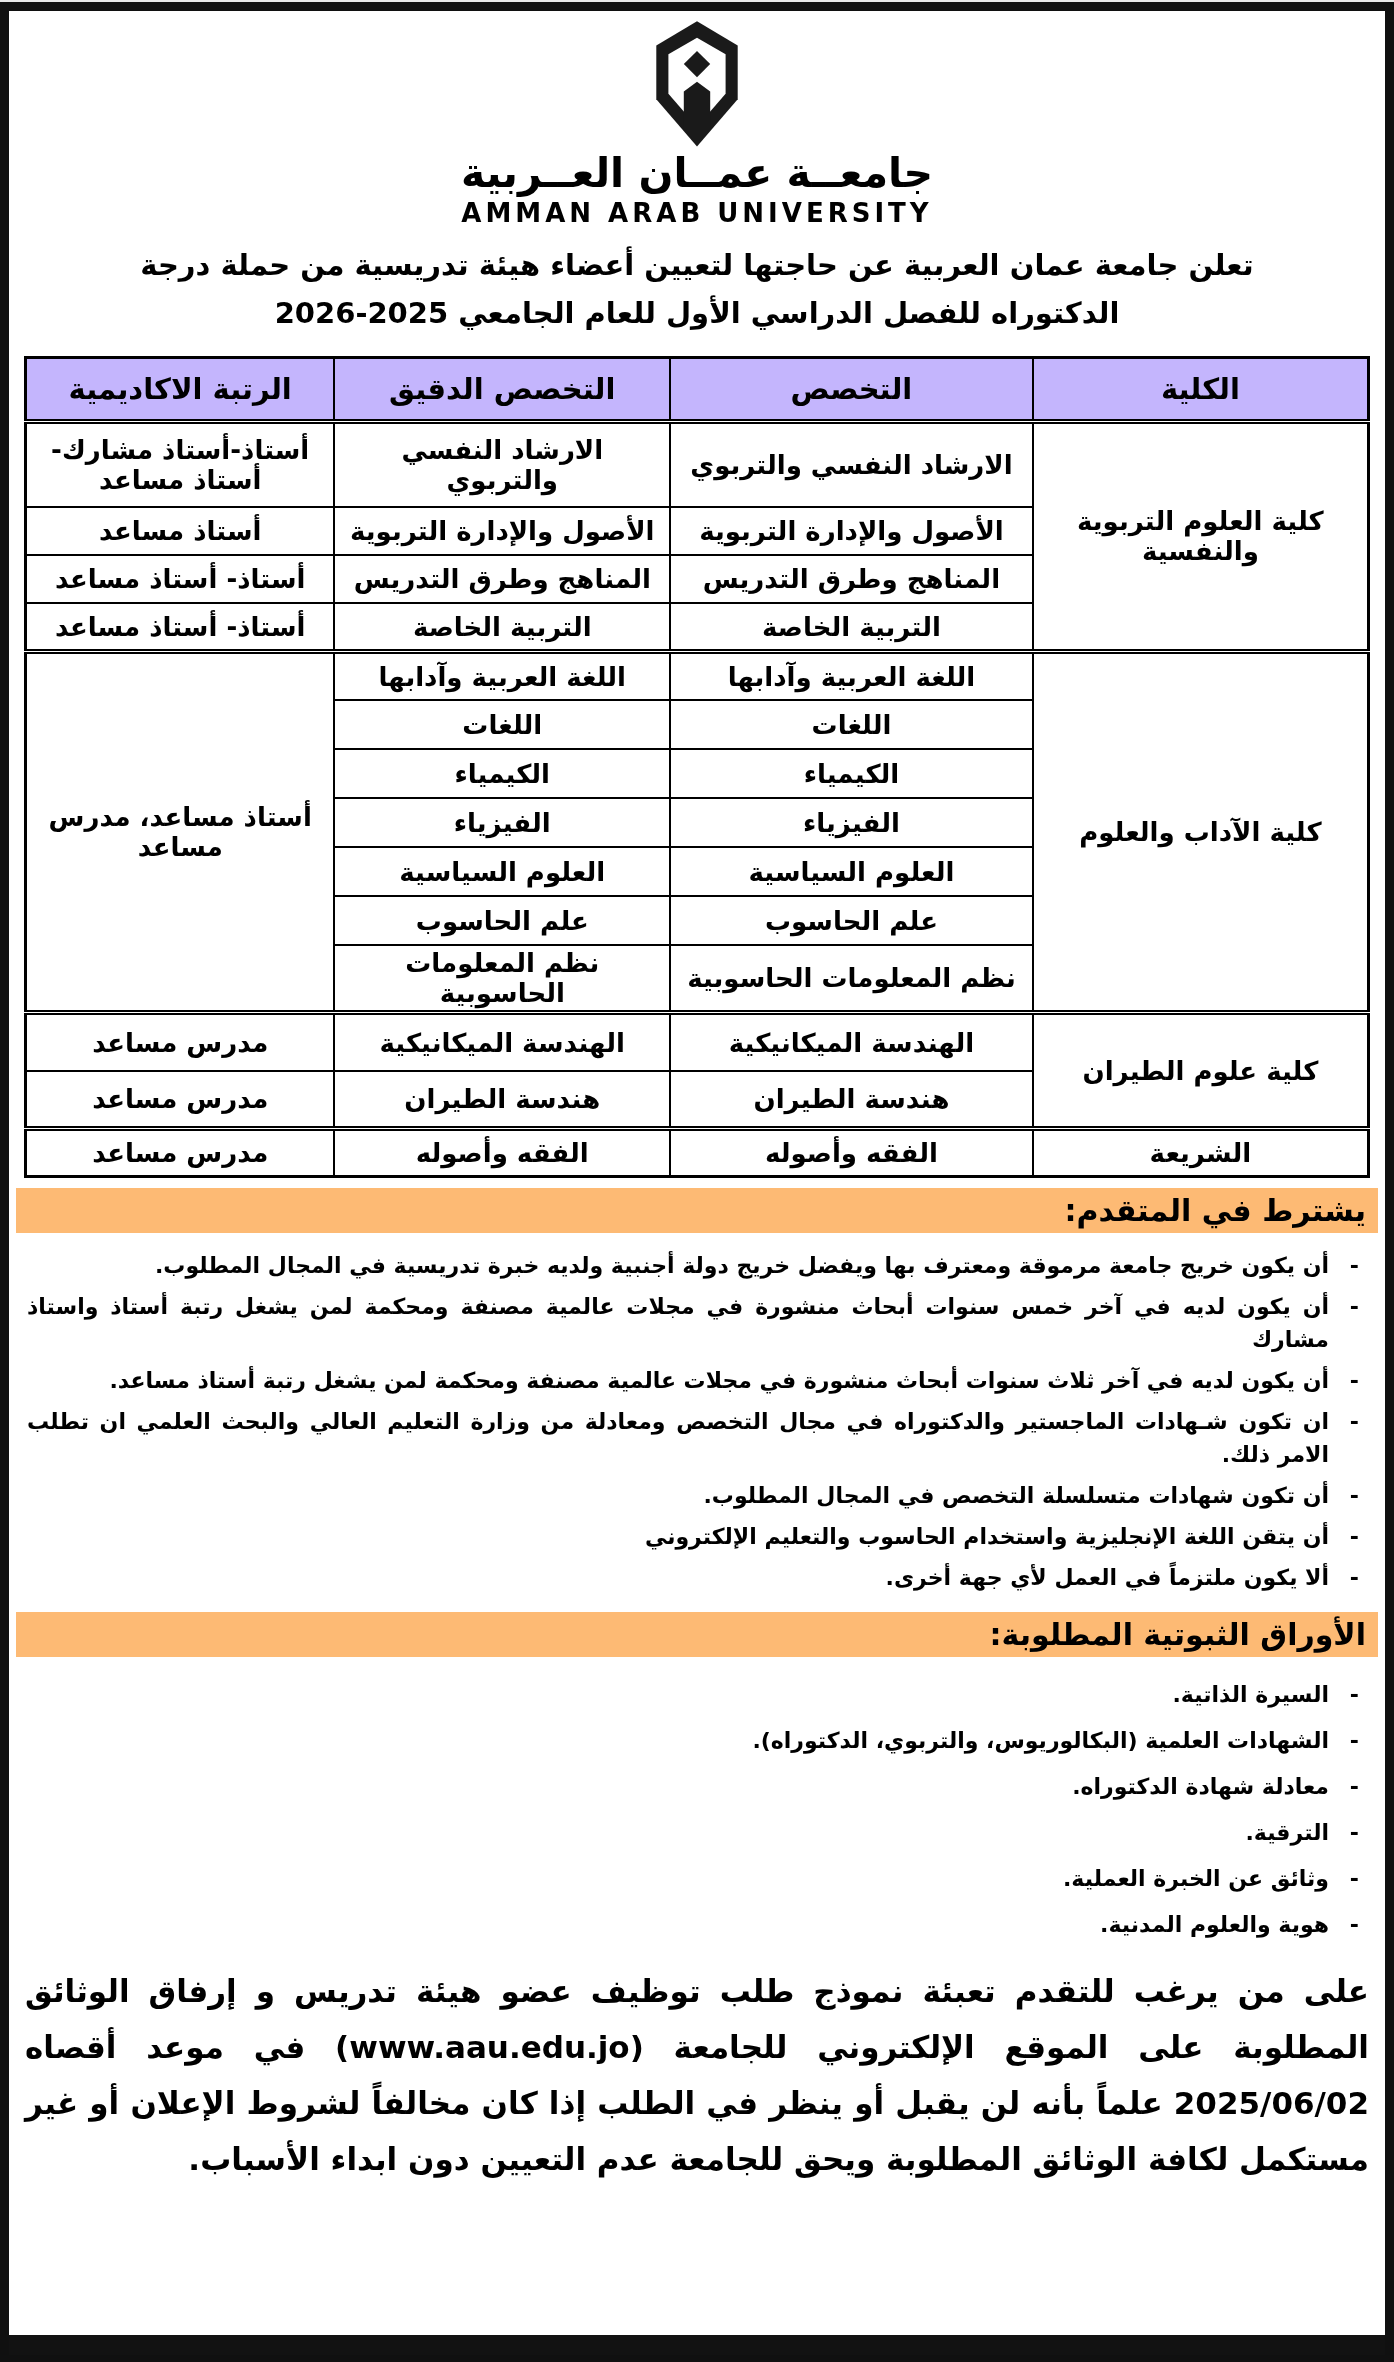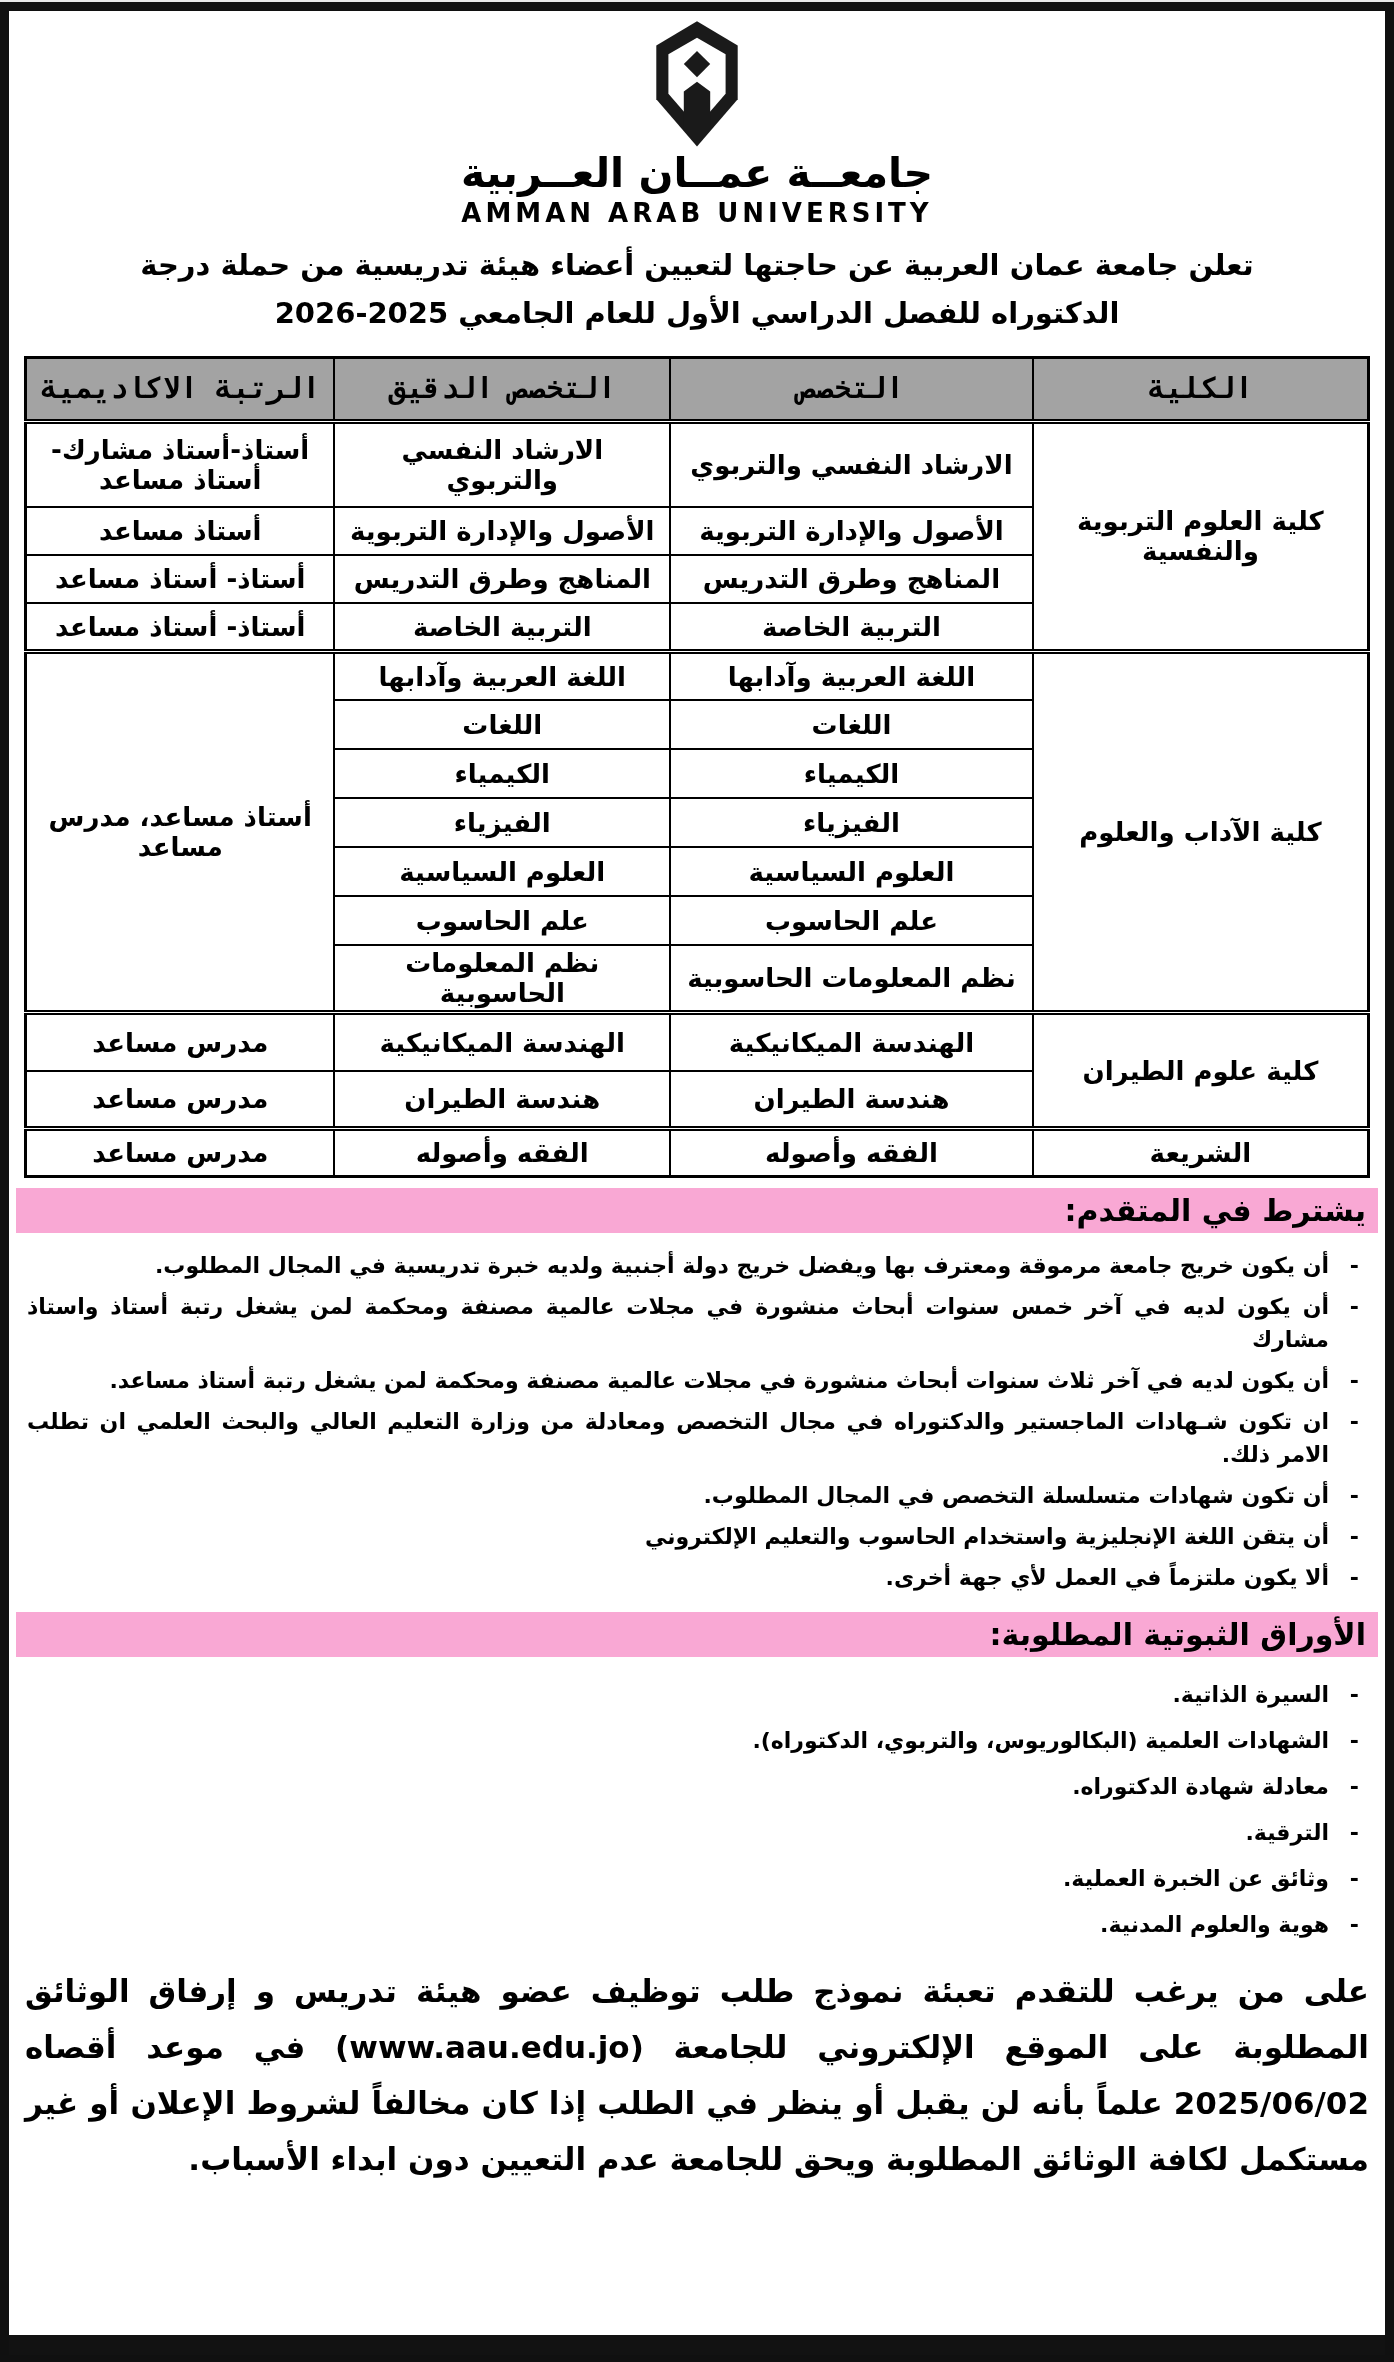--- a/index.html
+++ b/index.html
@@ -20,27 +20,27 @@
     font-size:29px;font-weight:bold;line-height:1.65;
   }
   
   table.vac{
     width:1346px;margin:12px auto 0;border-collapse:collapse;direction:rtl;
     font-weight:bold;font-size:26px;border:3px solid #000;table-layout:fixed;
   }
   table.vac th,table.vac td{
     border:2px solid #000;text-align:center;vertical-align:middle;padding:2px 8px;
   }
-  table.vac thead th{background:#a3a3a3;height:56px;font-size:29px;border-bottom:5px double #000;font-family:Liberation Mono, monospace;}
+  table.vac thead th{background:#c4b5fd;height:56px;font-size:29px;border-bottom:5px double #000;}
   tr.group-start td{border-top:5px double #000;}
   .col-college{width:25%;}.col-spec{width:27%;}.col-precise{width:25%;}.col-rank{width:23%;}
   tr.rh-a{height:86px;}tr.rh-b{height:48px;}tr.rh-c{height:49px;}tr.rh-d{height:58px;}tr.rh-e{height:48px;}
   
   .section-bar{
-    background:#f9a8d4;margin:10px 7px 2px;padding:5px 12px;direction:rtl;
+    background:#fdba74;margin:10px 7px 2px;padding:5px 12px;direction:rtl;
     font-size:30px;font-weight:bold;
   }
   
   ul.dash-list{direction:rtl;list-style:none;margin:6px 12px 0;padding:0;
     font-size:22px;font-weight:bold;}
   ul.dash-list li{position:relative;padding:0 44px 0 6px;margin:8px 0;
     text-align:justify;line-height:1.5;}
   ul.dash-list li::before{content:"-";position:absolute;right:14px;top:0;}
   ul.docs-list li{margin:13px 0;}
   

